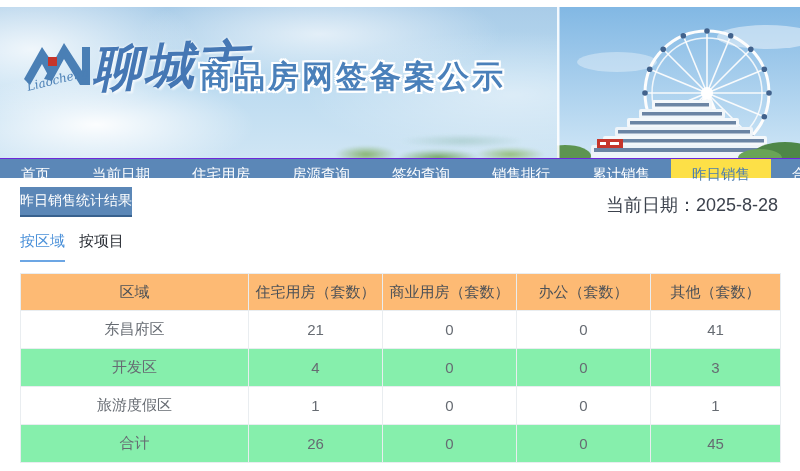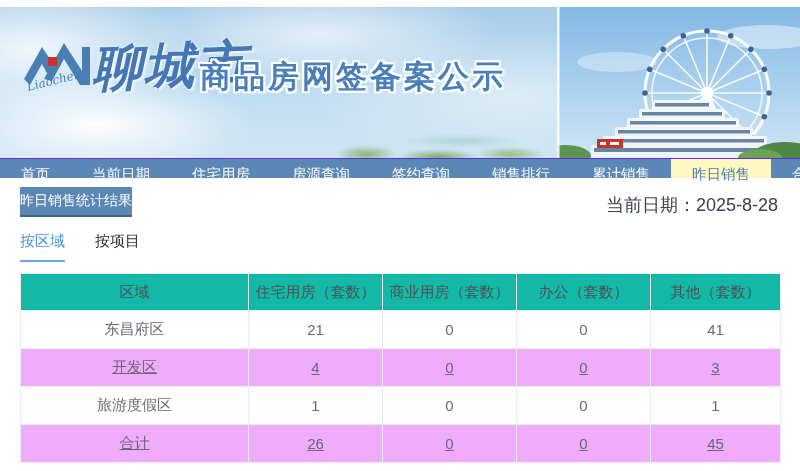--- a/index.html
+++ b/index.html
@@ -41,42 +41,42 @@
       radial-gradient(ellipse 90px 10px at 55% 30%, rgba(170,205,205,.9), rgba(170,205,205,0) 70%);
     filter:blur(1.5px); opacity:.9;
   }
 
   
   .nav { display:flex; height:20px; background:#5b87b7; border-top:1px solid #6d28d9; }
   .nav-item {
     height:100%; line-height:31px; padding:0 21px; font-size:14.5px; color:#ffffff;
     cursor:pointer; white-space:nowrap;
   }
-  .nav-item.active { background:#fef9c3; color:#4d7eae; }
+  .nav-item.active { background:#fde047; color:#4d7eae; }
 
   
   .toolbar { position:relative; height:48px; }
   .section-btn {
     position:absolute; left:20px; top:9px; height:30px; padding:0 0;
     background:#5b87b7; border:none; border-bottom:2px solid #38618e;
     color:#ffffff; font-size:14px; font-family:inherit; cursor:pointer;
   }
   .date-box { position:absolute; right:22px; top:15px; font-size:18px; color:#3c424d; }
 
   
-  .tabs { display:flex; gap:30px; margin:6px 16px 0 20px; }
+  .tabs { display:flex; gap:14px; margin:6px 16px 0 20px; }
   .tab { font-size:15px; padding-bottom:9px; color:#2b2f36; cursor:pointer; }
   .tab.active { color:#4a90d9; border-bottom:2px solid #6ca6e4; }
 
   
   table { width:760px; margin:11px 20px 0 20px; border-collapse:collapse; table-layout:fixed; }
   th, td { border:1px solid #e9edf0; text-align:center; font-weight:normal; font-size:15px; }
-  th { height:37px; background:#14b8a6; color:#4c5157; }
+  th { height:37px; background:#fdba74; color:#4c5157; }
   td { height:38px; color:#666b72; background:#ffffff;margin-left:40px; }
-  tr.alt td { background:#f0abfc;text-decoration:underline; }
+  tr.alt td { background:#86efac; }
 </style>
 </head>
 <body>
 
 <div class="banner">
   <svg class="logo" viewBox="0 0 88 66">
     <path d="M6 46 L24 14 L36 32 L30 42 L24 31 L12 52 Z" fill="#4a7fb5"></path>
     <path d="M26 46 L46 10 L64 38 L64 14 L72 14 L72 52 L62 52 L46 26 L34 48 Z" fill="#4a7fb5"></path>
     <rect x="30" y="24" width="9" height="9" fill="#c5352b"></rect>
     <text x="10" y="58" font-size="12" font-style="italic" fill="#4a7fb5" font-family="DejaVu Serif, serif" transform="rotate(-14 10 58)">Liaocheng</text>

